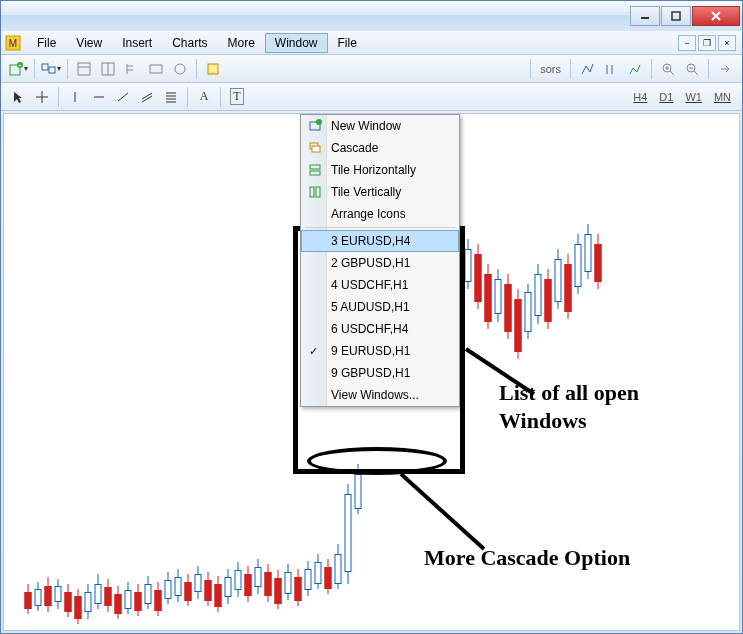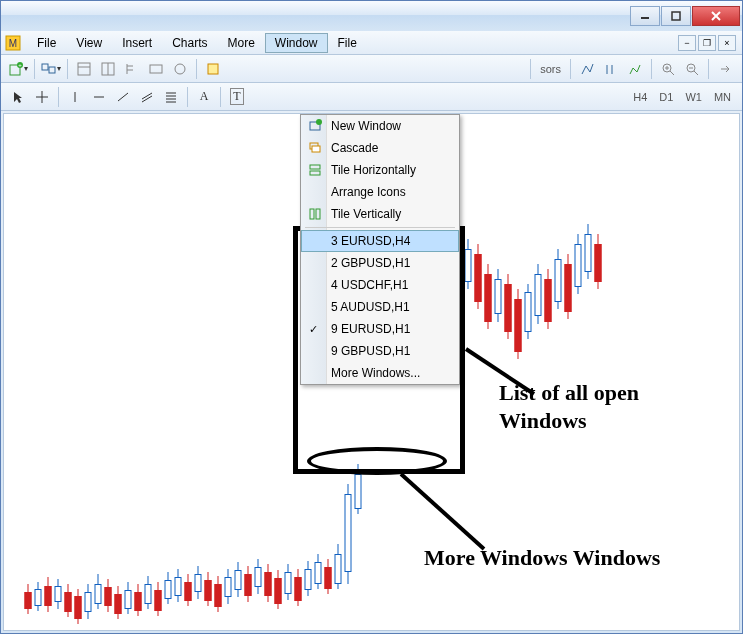--- a/index.html
+++ b/index.html
@@ -319,21 +319,21 @@
         </svg>
       </div>
     <div class="tb-sep"></div>
     <div class="tb-btn">
         <span style="font-size:12px;font-family:serif;">A</span>
       </div>
     <div class="tb-sep"></div>
     <div class="tb-btn">
         <span style="font-size:12px;font-family:serif;border:1px solid #888;padding:0 2px;">T</span>
       </div>
-    <div style="margin-left:auto;display:flex;gap:2px;">
+    <div style="margin-left:auto;display:flex;gap:2px;text-decoration:underline;">
       <div class="tb-btn tb-text">H4</div>
       <div class="tb-btn tb-text">D1</div>
       <div class="tb-btn tb-text">W1</div>
       <div class="tb-btn tb-text">MN</div>
     </div>
   </div>
 
   <div class="client">
 
     <div class="chart" id="chart">
@@ -554,66 +554,69 @@
       <div class="dd-item">
         <span class="dd-icon">
             <svg width="14" height="14">
               <rect x="2" y="2" width="10" height="4" fill="none" stroke="#393"></rect>
               <rect x="2" y="8" width="10" height="4" fill="none" stroke="#393"></rect>
             </svg>
           </span>
         <span>Tile Horizontally</span>
       </div>
       <div class="dd-item">
-        <span>Arrange Icons</span>
-      </div>
-      <div class="dd-item">
         <span class="dd-icon">
             <svg width="14" height="14">
               <rect x="2" y="2" width="4" height="10" fill="none" stroke="#393"></rect>
               <rect x="8" y="2" width="4" height="10" fill="none" stroke="#393"></rect>
             </svg>
           </span>
         <span>Tile Vertically</span>
+      </div>
+      <div class="dd-item">
+        <span>Arrange Icons</span>
       </div>
       <div class="dd-sep"></div>
       <div id="window-list">
           <div class="dd-item sel">
             <span>3 EURUSD,H4</span>
           </div>
           <div class="dd-item">
             <span>2 GBPUSD,H1</span>
           </div>
           <div class="dd-item">
             <span>4 USDCHF,H1</span>
           </div>
           <div class="dd-item">
             <span>5 AUDUSD,H1</span>
           </div>
           <div class="dd-item">
+            <span>6 USDCHF,H4</span>
+          </div>
+          <div class="dd-item">
             <span class="dd-check">✓</span>
             <span>9 EURUSD,H1</span>
           </div>
           <div class="dd-item">
             <span>9 GBPUSD,H1</span>
           </div>
         </div>
       <div class="dd-item">
-        <span>More Windows...</span>
+        <span>View Windows...</span>
       </div>
     </div>
 
     <div class="anno-box" style="top:112px; left:289px; width:172px; height:248px;"></div>
     <div class="anno-ellipse" style="top:333px; left:303px; width:140px; height:28px;"></div>
 
     <svg style="position:absolute; top:0; left:0; width:100%; height:100%; pointer-events:none;">
       <line x1="462" y1="235" x2="530" y2="280" stroke="#000" stroke-width="4"></line>
       <line x1="397" y1="360" x2="480" y2="435" stroke="#000" stroke-width="4"></line>
     </svg>
 
     <div class="anno-text" style="top:265px; left:495px; white-space:pre;">List of all open
 Windows</div>
-    <div class="anno-text" style="top:430px; left:420px;">More Windows Windows</div>
+    <div class="anno-text" style="top:430px; left:420px;">More Cascade Option</div>
 
   </div>
 
 
 </div>
 
 </body></html>

